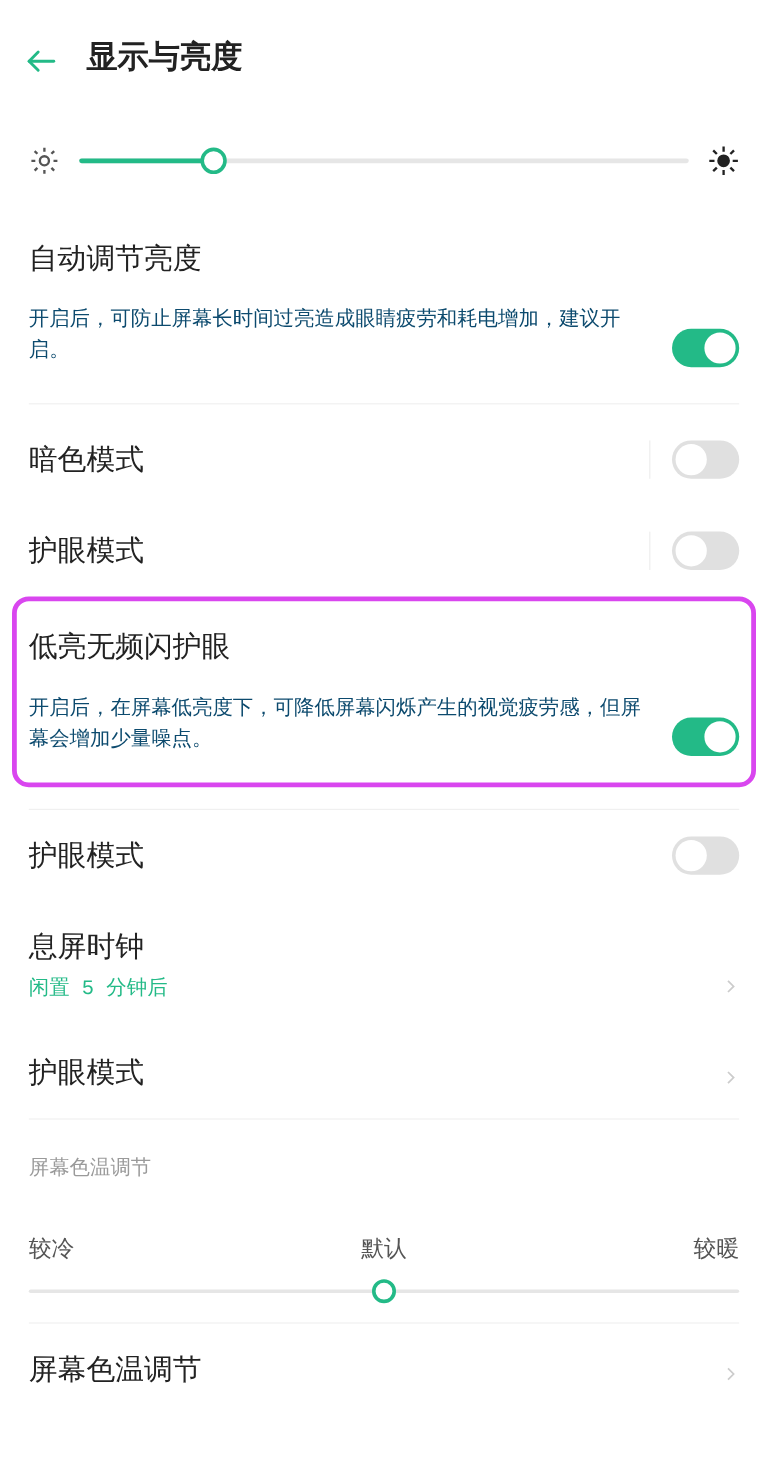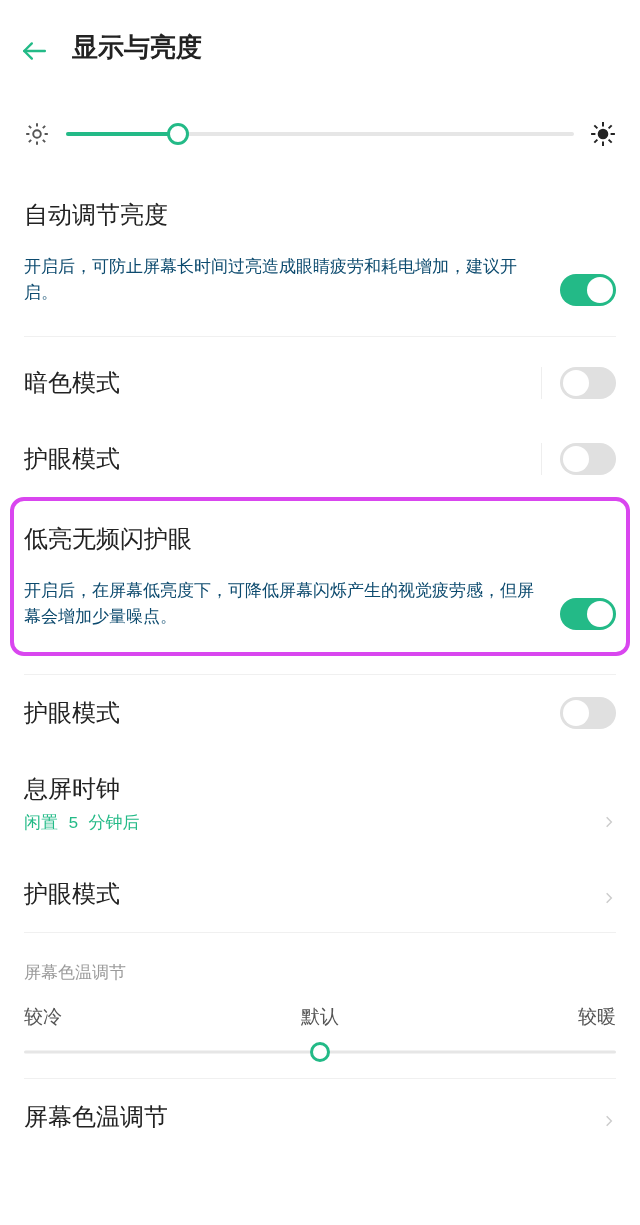--- a/index.html
+++ b/index.html
@@ -89,20 +89,21 @@
     padding: 0 10px;
   }
   .section-label {
     font-size:17px; color:#9a9a9a;
     padding: 28px 0 20px 0;
   }
   .temp-row {
     display:flex; justify-content:space-between;
     font-size:19px; color:#555;
     padding-bottom:10px;
+    margin-top:24px;
   }
   .temp-slider {
     position:relative; height:24px; margin-bottom:14px;
   }
   .temp-track {
     position:absolute; left:0; right:0; top:50%;
     height:3px; background:#e6e6e6; transform:translateY(-50%);
     border-radius:2px;
   }
   .temp-thumb {

